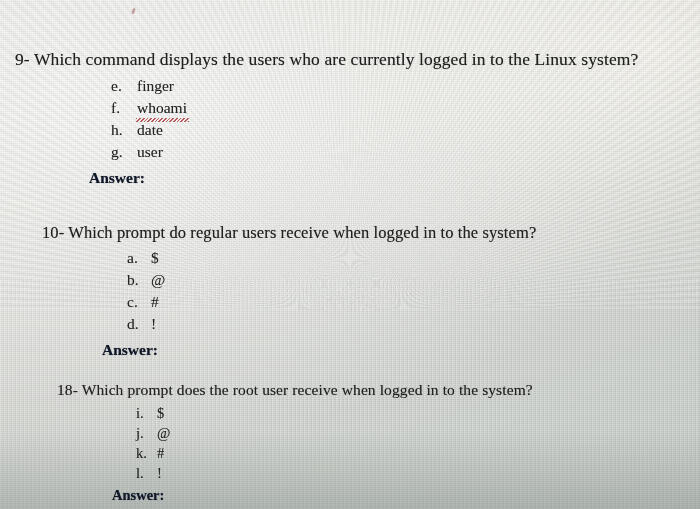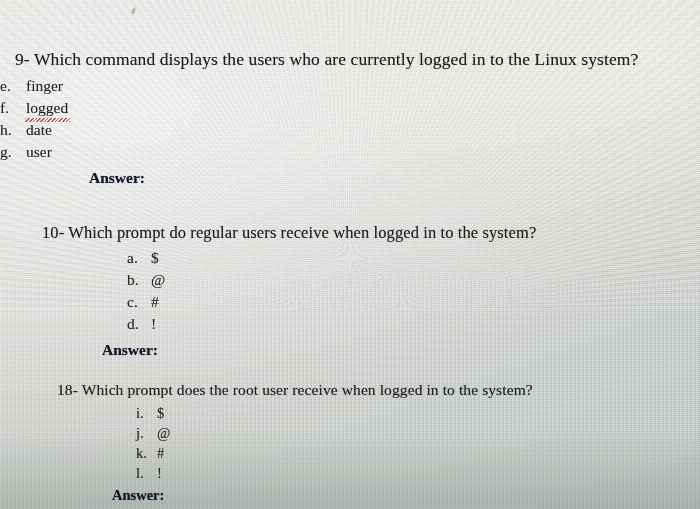--- a/index.html
+++ b/index.html
@@ -158,21 +158,21 @@
   }
 
   
   #content {
     filter: blur(0.22px);
   }
 
   
   #q9  { top: 49px; }
   #q9  .qline   { margin-left: 15px; }
-  #q9  .options { margin-top: 5px; }
+  #q9  .options { margin-left: 111px; margin-top: 5px; }
   #q9  .opt .mark  { width: 26px; }
   #q9  .answer  { margin-left: 89px; margin-top: 5px; }
 
   #q10 { top: 223px; }
   #q10 .qline   { margin-left: 42px; font-size: 16.5px; }
   #q10 .options { margin-left: 127px; margin-top: 5px; }
   #q10 .opt .mark  { width: 24px; }
   #q10 .answer  { margin-left: 102px; margin-top: 5px; }
 
   #q11 { top: 381px; }
@@ -207,21 +207,21 @@
 
   <div id="content">
 
     <div class="qblock" id="q9">
       <div class="qline">9- Which command displays the users who are currently logged in to the Linux system?</div>
       <div class="options">
         <div class="opt">
           <span class="mark">e.</span><span class="otext">finger</span>
         </div>
         <div class="opt">
-          <span class="mark">f.</span><span class="otext misspelled">logged</span>
+          <span class="mark">f.</span><span class="otext misspelled">whoami</span>
         </div>
         <div class="opt">
           <span class="mark">h.</span><span class="otext">date</span>
         </div>
         <div class="opt">
           <span class="mark">g.</span><span class="otext">user</span>
         </div>
       </div>
       <div class="answer">Answer:</div>
     </div>

